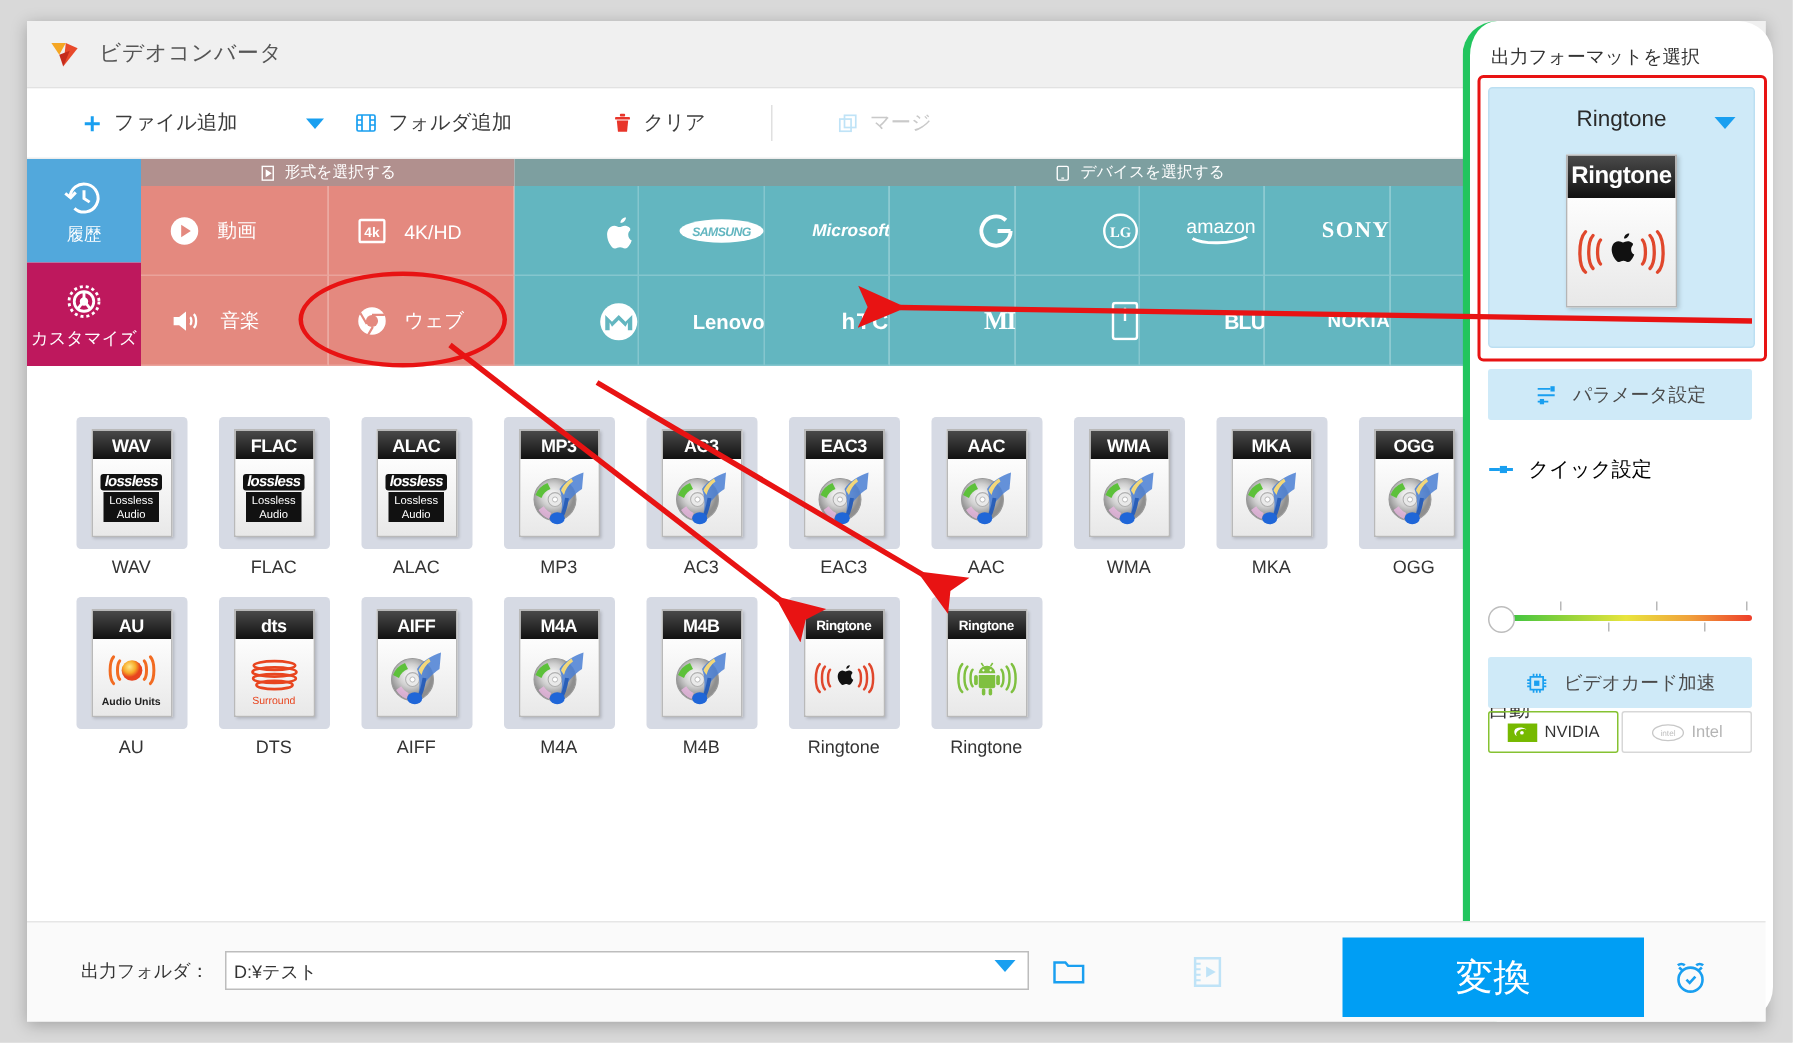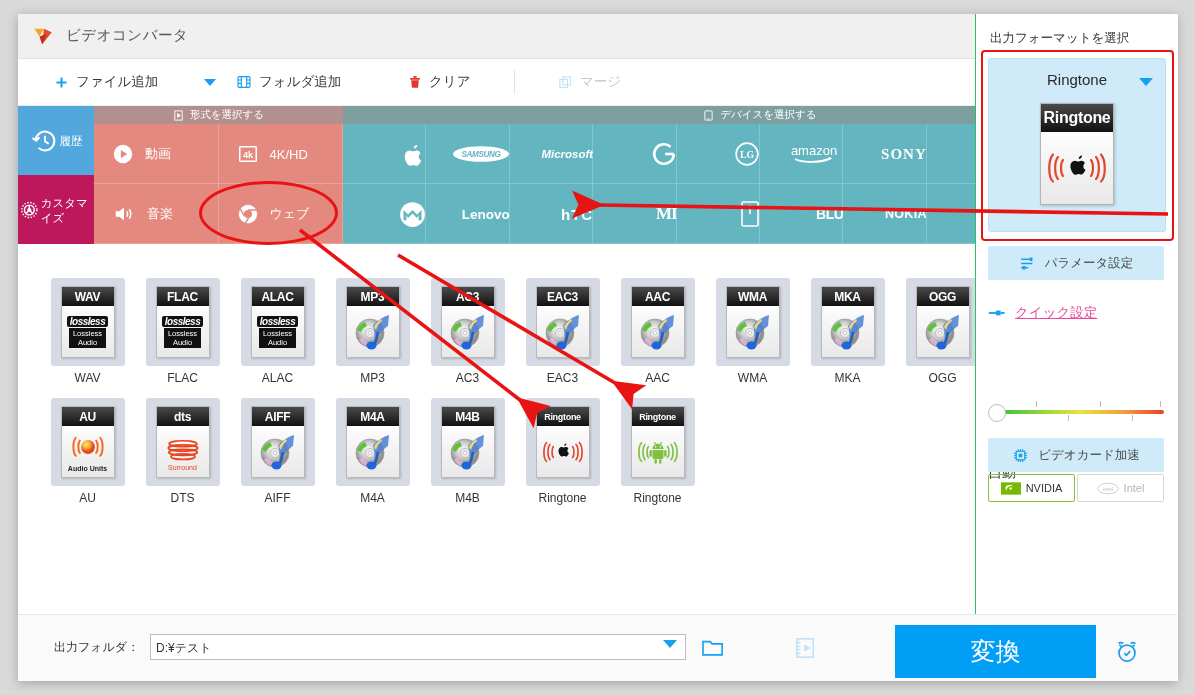--- a/index.html
+++ b/index.html
@@ -20,21 +20,21 @@
   
   .toolbar{position:relative;height:46px;background:#fff;border-bottom:1px solid #ededed;}
   .tbitem{position:absolute;top:0;height:46px;display:flex;align-items:center;gap:7px;font-size:13.5px;color:#3b3b3b;cursor:pointer;}
   .tbitem.disabled{color:#c9c9c9;cursor:default;}
   .tbdiv{position:absolute;top:11px;width:1px;height:24px;background:#e0e0e0;}
   .caret{width:0;height:0;border-left:6px solid transparent;border-right:6px solid transparent;border-top:7px solid #199ff0;}
 
   
   .strip{position:relative;height:138px;}
   .side{position:absolute;left:0;top:0;width:76px;height:138px;}
-  .sidetab{position:relative;width:76px;height:69px;display:flex;flex-direction:row;align-items:center;justify-content:center;color:#fff;font-size:11.5px;cursor:pointer;}
+  .sidetab{position:relative;width:76px;height:69px;display:flex;flex-direction:column;align-items:center;justify-content:center;color:#fff;font-size:11.5px;cursor:pointer;}
   .sidetab span{margin-top:2px;}
 
   .fmtcol{position:absolute;left:76px;top:0;width:249px;height:138px;}
   .devcol{position:absolute;left:325px;top:0;right:0;height:138px;}
   .sechdr{height:18px;display:flex;align-items:center;justify-content:center;gap:6px;color:#fff;font-size:10.5px;}
   .fmt-hdr{background:#b1908e;}
   .dev-hdr{background:#7d9fa0;}
   .fmtgrid{display:grid;grid-template-columns:1fr 1fr;grid-template-rows:60px 60px;}
   .fmtcell{display:flex;align-items:center;gap:11px;padding-left:18px;background:#e4897f;color:#fff;font-size:13px;
            box-shadow:inset -1px -1px 0 rgba(255,255,255,.22);cursor:pointer;}
@@ -53,33 +53,33 @@
         display:flex;align-items:center;justify-content:center;letter-spacing:-.3px;}
   .fhdr.sm{font-size:9px;}
   .fbody{flex:1;background:linear-gradient(180deg,#fdfdfd,#e8e8e8);display:flex;align-items:center;justify-content:center;position:relative;}
   .tlabel{margin-top:5px;font-size:12px;color:#333;}
   .lossless{display:flex;flex-direction:column;align-items:center;gap:1px;padding-top:1px;}
   .ll-top{background:#111;color:#fff;font-style:italic;font-weight:bold;font-size:10px;padding:0 3px;border-radius:2px;
           letter-spacing:-.5px;}
   .ll-bot{background:#111;color:#fff;font-size:7.5px;line-height:9px;text-align:center;padding:1px 4px;}
 
   
-  .rpanel{position:absolute;left:957px;top:0;width:202px;bottom:0;background:#fff;border-left:1px solid #22c55e;}
+  .rpanel{position:absolute;left:957px;top:0;width:202px;bottom:0;background:#fff;border-left:5px solid #22c55e;border-radius:23px;}
   .rtitle{margin:16px 0 0 14px;font-size:12.5px;color:#333;}
   .selcard{position:absolute;left:12px;top:44px;width:176px;height:172px;background:#cfeaf8;border:1px solid #bcdff2;border-radius:3px;cursor:pointer;}
   .selname{position:absolute;top:12px;left:0;right:0;text-align:center;font-size:15px;color:#2a2a2a;}
   .seldd{position:absolute;right:12px;top:19px;width:0;height:0;border-left:7px solid transparent;border-right:7px solid transparent;border-top:8px solid #199ff0;cursor:pointer;}
   .selbigicon{position:absolute;left:50%;top:44px;transform:translateX(-50%);width:72px;height:100px;background:#fff;border:1px solid #b5b5b5;
               box-shadow:1px 1px 3px rgba(0,0,0,.2);display:flex;flex-direction:column;overflow:hidden;}
   .selbigicon .fhdr{height:28px;font-size:16px;}
   .redbox{position:absolute;left:5px;top:36px;width:189px;height:187px;border:2px solid #e81313;border-radius:4px;pointer-events:none;}
 
   .bluebtn{position:absolute;left:12px;width:176px;height:34px;background:#cfeaf8;border-radius:2px;display:flex;
            align-items:center;justify-content:center;gap:9px;font-size:12.5px;color:#4a4a4a;cursor:pointer;}
-  .plainbtn{position:absolute;left:12px;display:flex;align-items:center;gap:8px;font-size:13.5px;color:#ec4899;cursor:pointer;text-decoration:underline;}
+  .plainbtn{position:absolute;left:12px;display:flex;align-items:center;gap:8px;font-size:13.5px;color:#000000;cursor:pointer;}
   .sliderwrap{position:absolute;left:12px;top:384px;width:176px;height:34px;}
   .sbar{position:absolute;left:8px;top:12px;width:168px;height:4px;border-radius:2px;
         background:linear-gradient(90deg,#2fc243,#8dd23a,#e9e53d,#f0a23c,#ee3e2a);}
   .sknob{position:absolute;left:0;top:6px;width:16px;height:16px;border-radius:50%;background:#fff;border:1px solid #bdbdbd;cursor:pointer;}
   .stick{position:absolute;width:1px;height:6px;background:#b8b8b8;}
   .slabel{position:absolute;left:0;top:22px;font-size:14px;color:#333;margin-top:44px;}
   .gpubox{position:absolute;left:12px;top:460px;width:176px;height:28px;display:flex;gap:2px;}
   .gpu{flex:1;border:1px solid #d7d7d7;border-radius:2px;display:flex;align-items:center;justify-content:center;gap:5px;font-size:11px;cursor:pointer;}
   .gpu.on{border-color:#86c232;color:#333;}
   .gpu.off{color:#b5b5b5;}

